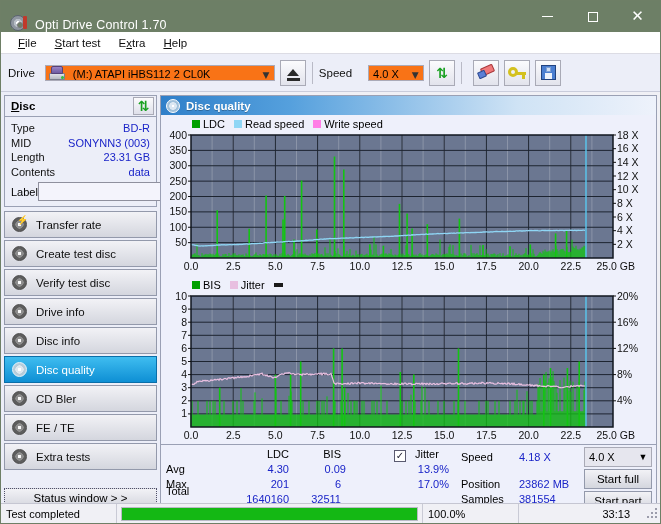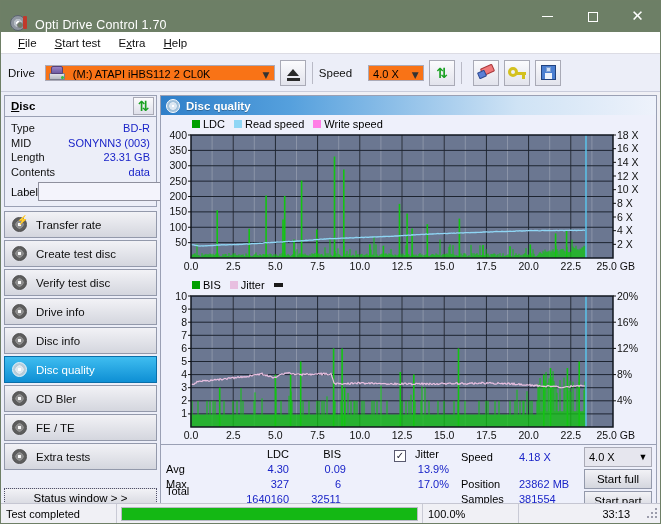--- a/index.html
+++ b/index.html
@@ -679,21 +679,21 @@
           <div class="cell rt" style="left:130px;top:3px;width:50px">BIS</div>
           <div class="cell" style="left:233px;top:2px"><span class="chk"></span></div>
           <div class="cell" style="left:254px;top:3px">Jitter</div>
 
           <div class="cell" style="left:5px;top:18px">Avg</div>
           <div class="cell rt blue" style="left:70px;top:18px;width:58px">4.30</div>
           <div class="cell rt blue" style="left:135px;top:18px;width:50px">0.09</div>
           <div class="cell rt blue" style="left:232px;top:18px;width:56px">13.9%</div>
 
           <div class="cell" style="left:5px;top:33px">Max</div>
-          <div class="cell rt blue" style="left:70px;top:33px;width:58px">327</div>
+          <div class="cell rt blue" style="left:70px;top:33px;width:58px">201</div>
           <div class="cell rt blue" style="left:130px;top:33px;width:50px">6</div>
           <div class="cell rt blue" style="left:232px;top:33px;width:56px">17.0%</div>
 
           <div class="cell" style="left:5px;top:40px">Total</div>
           <div class="cell rt blue" style="left:70px;top:48px;width:58px">1640160</div>
           <div class="cell rt blue" style="left:130px;top:48px;width:50px">32511</div>
 
           <div class="cell" style="left:300px;top:6px">Speed</div>
           <div class="cell blue" style="left:358px;top:6px">4.18 X</div>
           <div class="cell" style="left:300px;top:33px">Position</div>

